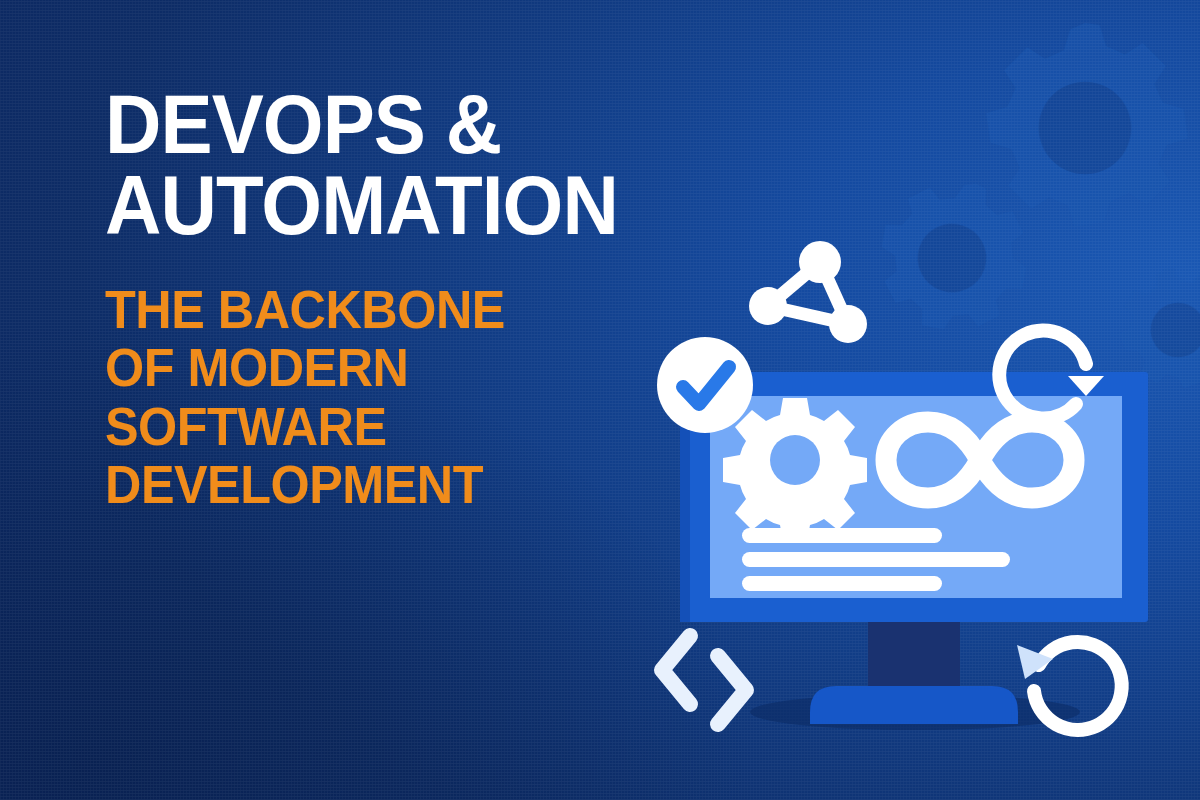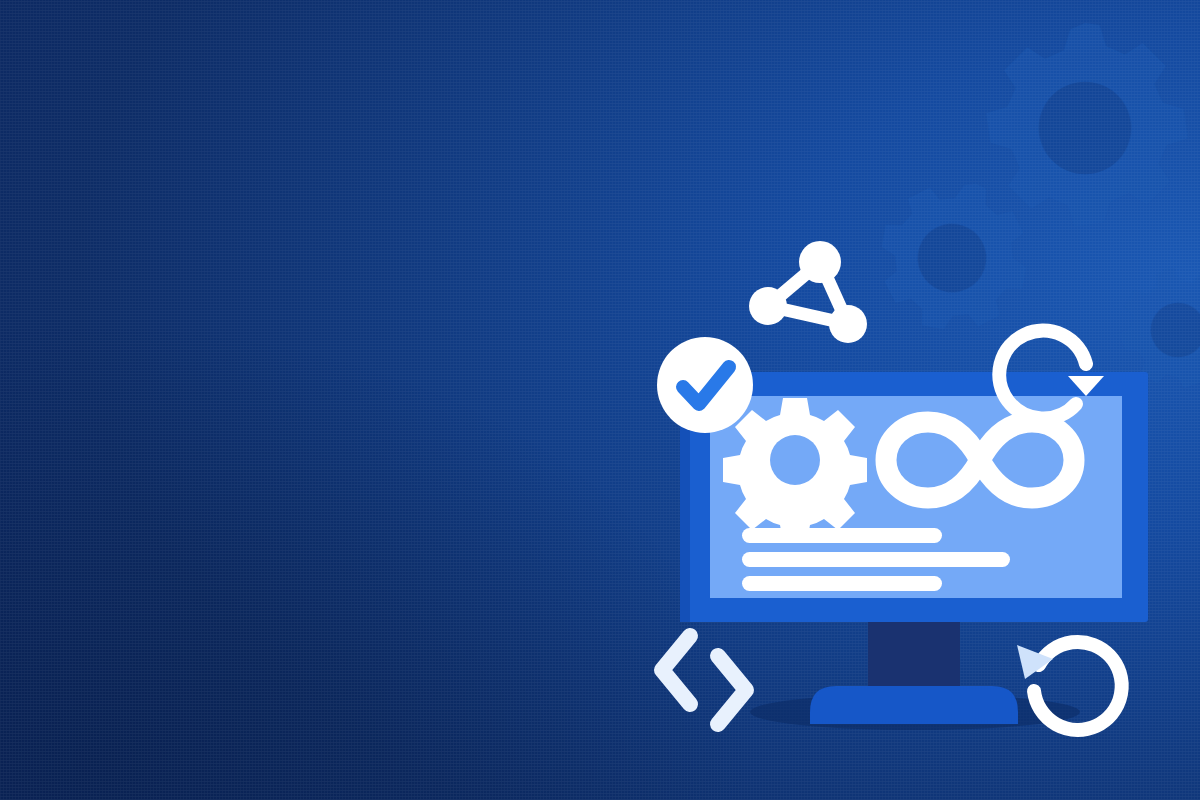--- a/index.html
+++ b/index.html
@@ -94,20 +94,28 @@
       <g transform="translate(1178,330) scale(0.62) rotate(-12)">
         <use href="#bggear"></use>
         <circle cx="0" cy="0" r="44" fill="#13428f"></circle>
       </g>
     </g>
   </svg>
 
   <div class="vignette"></div>
   <div class="grain"></div>
 
+  <div class="copy">
+    <div class="headline">DEVOPS &amp;
+AUTOMATION</div>
+    <div class="subhead">THE BACKBONE
+OF MODERN
+SOFTWARE
+DEVELOPMENT</div>
+  </div>
 
   <div class="art">
     <svg viewBox="0 0 560 580" aria-hidden="true">
 
       <ellipse cx="295" cy="512" rx="165" ry="18" fill="#0b2a63" opacity=".55"></ellipse>
 
       <rect x="248" y="415" width="92" height="78" fill="#1a3270"></rect>
 
       <path d="M190 512 q0-26 26-26 h156 q26 0 26 26 v12 h-208 z" fill="#1657c8"></path>
 

